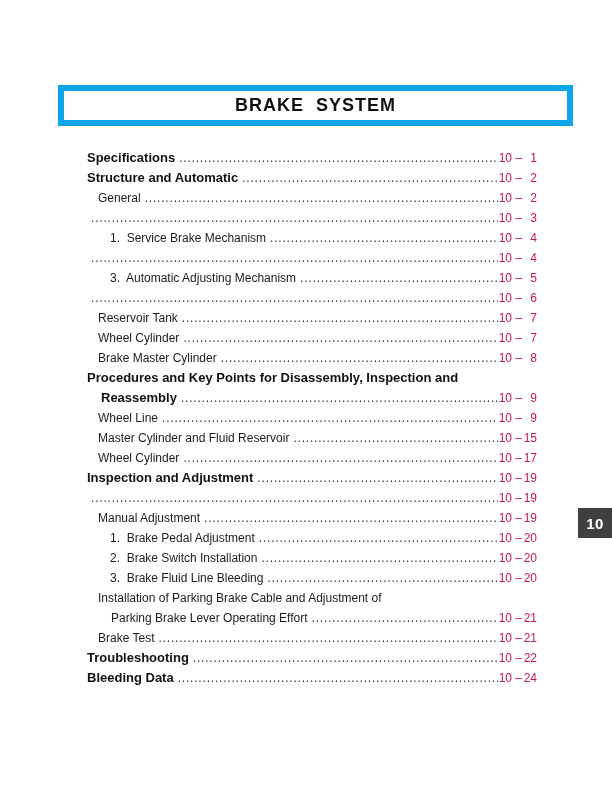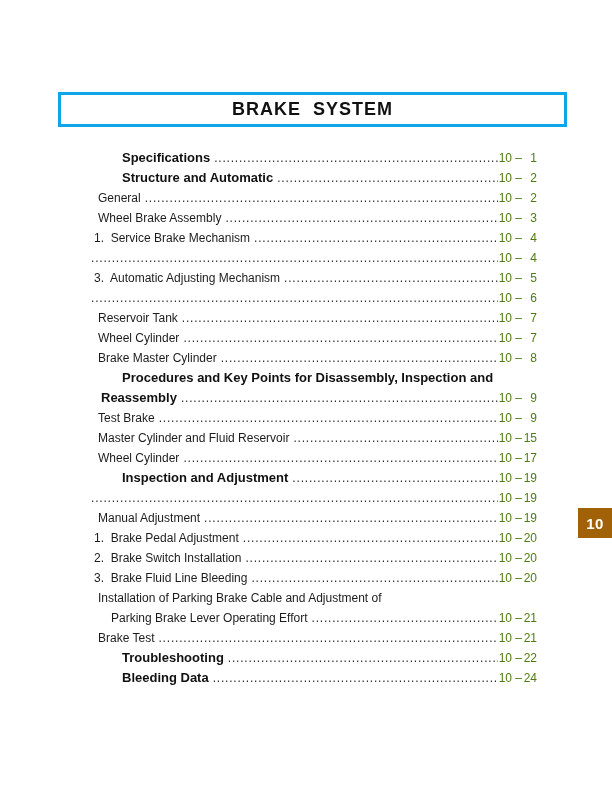--- a/index.html
+++ b/index.html
@@ -3,54 +3,54 @@
 <meta charset="utf-8">
 <style>
   html,body{margin:0;padding:0;}
   body{
     width:612px;height:792px;background:#ffffff;position:relative;
     font-family:"Liberation Sans","DejaVu Sans",sans-serif;
     color:#1a1a1a;overflow:hidden;
   }
   
   .title-box{
-    position:absolute;left:58px;top:92px;width:503px;height:29px;
-    border:3px solid #0ea5e9;display:flex;align-items:center;justify-content:center;
+    position:absolute;left:58px;top:85px;width:503px;height:29px;
+    border:6px solid #0ea5e9;display:flex;align-items:center;justify-content:center;
   }
   .title-box .title{
     font-size:18px;font-weight:700;letter-spacing:1px;color:#111;
   }
   
   .toc{
     position:absolute;left:87px;top:148px;width:450px;
   }
   .row{
     display:flex;align-items:baseline;line-height:20px;height:20px;
     white-space:nowrap;
   }
-  .lbl{font-size:12px;color:#1c1c1c;flex:0 0 auto;margin-left:35px;}
+  .lbl{font-size:12px;color:#1c1c1c;flex:0 0 auto;}
   .lv1 .lbl,.lv1c .lbl{font-size:13px;font-weight:700;color:#111;}
   .lv1c .lbl{margin-left:14px;}
   .lv2 .lbl{margin-left:11px;}
   .lv2c .lbl{margin-left:24px;text-align:right;}
-  .lv3 .lbl{margin-left:7px;}
+  .lv3 .lbl{margin-left:23px;}
   .dots{
     flex:1 1 auto;overflow:hidden;white-space:nowrap;
     font-size:12px;font-weight:400;color:#2a2a2a;
     letter-spacing:0.8px;margin:0 1px 0 4px;
   }
   .dots::after{
     content:"................................................................................................................................................................";
   }
-  .page{flex:0 0 auto;font-size:12px;font-weight:400;color:#4d7c0f;}
+  .page{flex:0 0 auto;font-size:12px;font-weight:400;color:#be185d;}
   .page .num{display:inline-block;width:15px;text-align:right;}
   
   .chapter-tab{
     position:absolute;right:0;top:508px;width:34px;height:30px;
-    background:#a16207;display:flex;align-items:center;justify-content:center;
+    background:#404040;display:flex;align-items:center;justify-content:center;
   }
   .chapter-tab .tab-num{
     color:#ffffff;font-size:15px;font-weight:700;letter-spacing:0.5px;
   }
 </style>
 </head>
 <body>
 
 <div class="title-box">
   <span class="title">BRAKE&nbsp; SYSTEM</span>
@@ -69,21 +69,20 @@
     <span class="page"><span class="pfx">10 –</span><span class="num">2</span></span>
   </div>
 
   <div class="row lv2">
     <span class="lbl">General</span>
     <span class="dots"></span>
     <span class="page"><span class="pfx">10 –</span><span class="num">2</span></span>
   </div>
 
   <div class="row lv2">
-    <span class="lbl">Wheel Brake Assembly</span>
     <span class="dots"></span>
     <span class="page"><span class="pfx">10 –</span><span class="num">3</span></span>
   </div>
 
   <div class="row lv3">
     <span class="lbl">1.&nbsp; Service Brake Mechanism</span>
     <span class="dots"></span>
     <span class="page"><span class="pfx">10 –</span><span class="num">4</span></span>
   </div>
 
@@ -126,21 +125,21 @@
 
   </div>
 
   <div class="row lv1c">
     <span class="lbl">Reassembly</span>
     <span class="dots"></span>
     <span class="page"><span class="pfx">10 –</span><span class="num">9</span></span>
   </div>
 
   <div class="row lv2">
-    <span class="lbl">Test Brake</span>
+    <span class="lbl">Wheel Line</span>
     <span class="dots"></span>
     <span class="page"><span class="pfx">10 –</span><span class="num">9</span></span>
   </div>
 
   <div class="row lv2">
     <span class="lbl">Master Cylinder and Fluid Reservoir</span>
     <span class="dots"></span>
     <span class="page"><span class="pfx">10 –</span><span class="num">15</span></span>
   </div>
 

